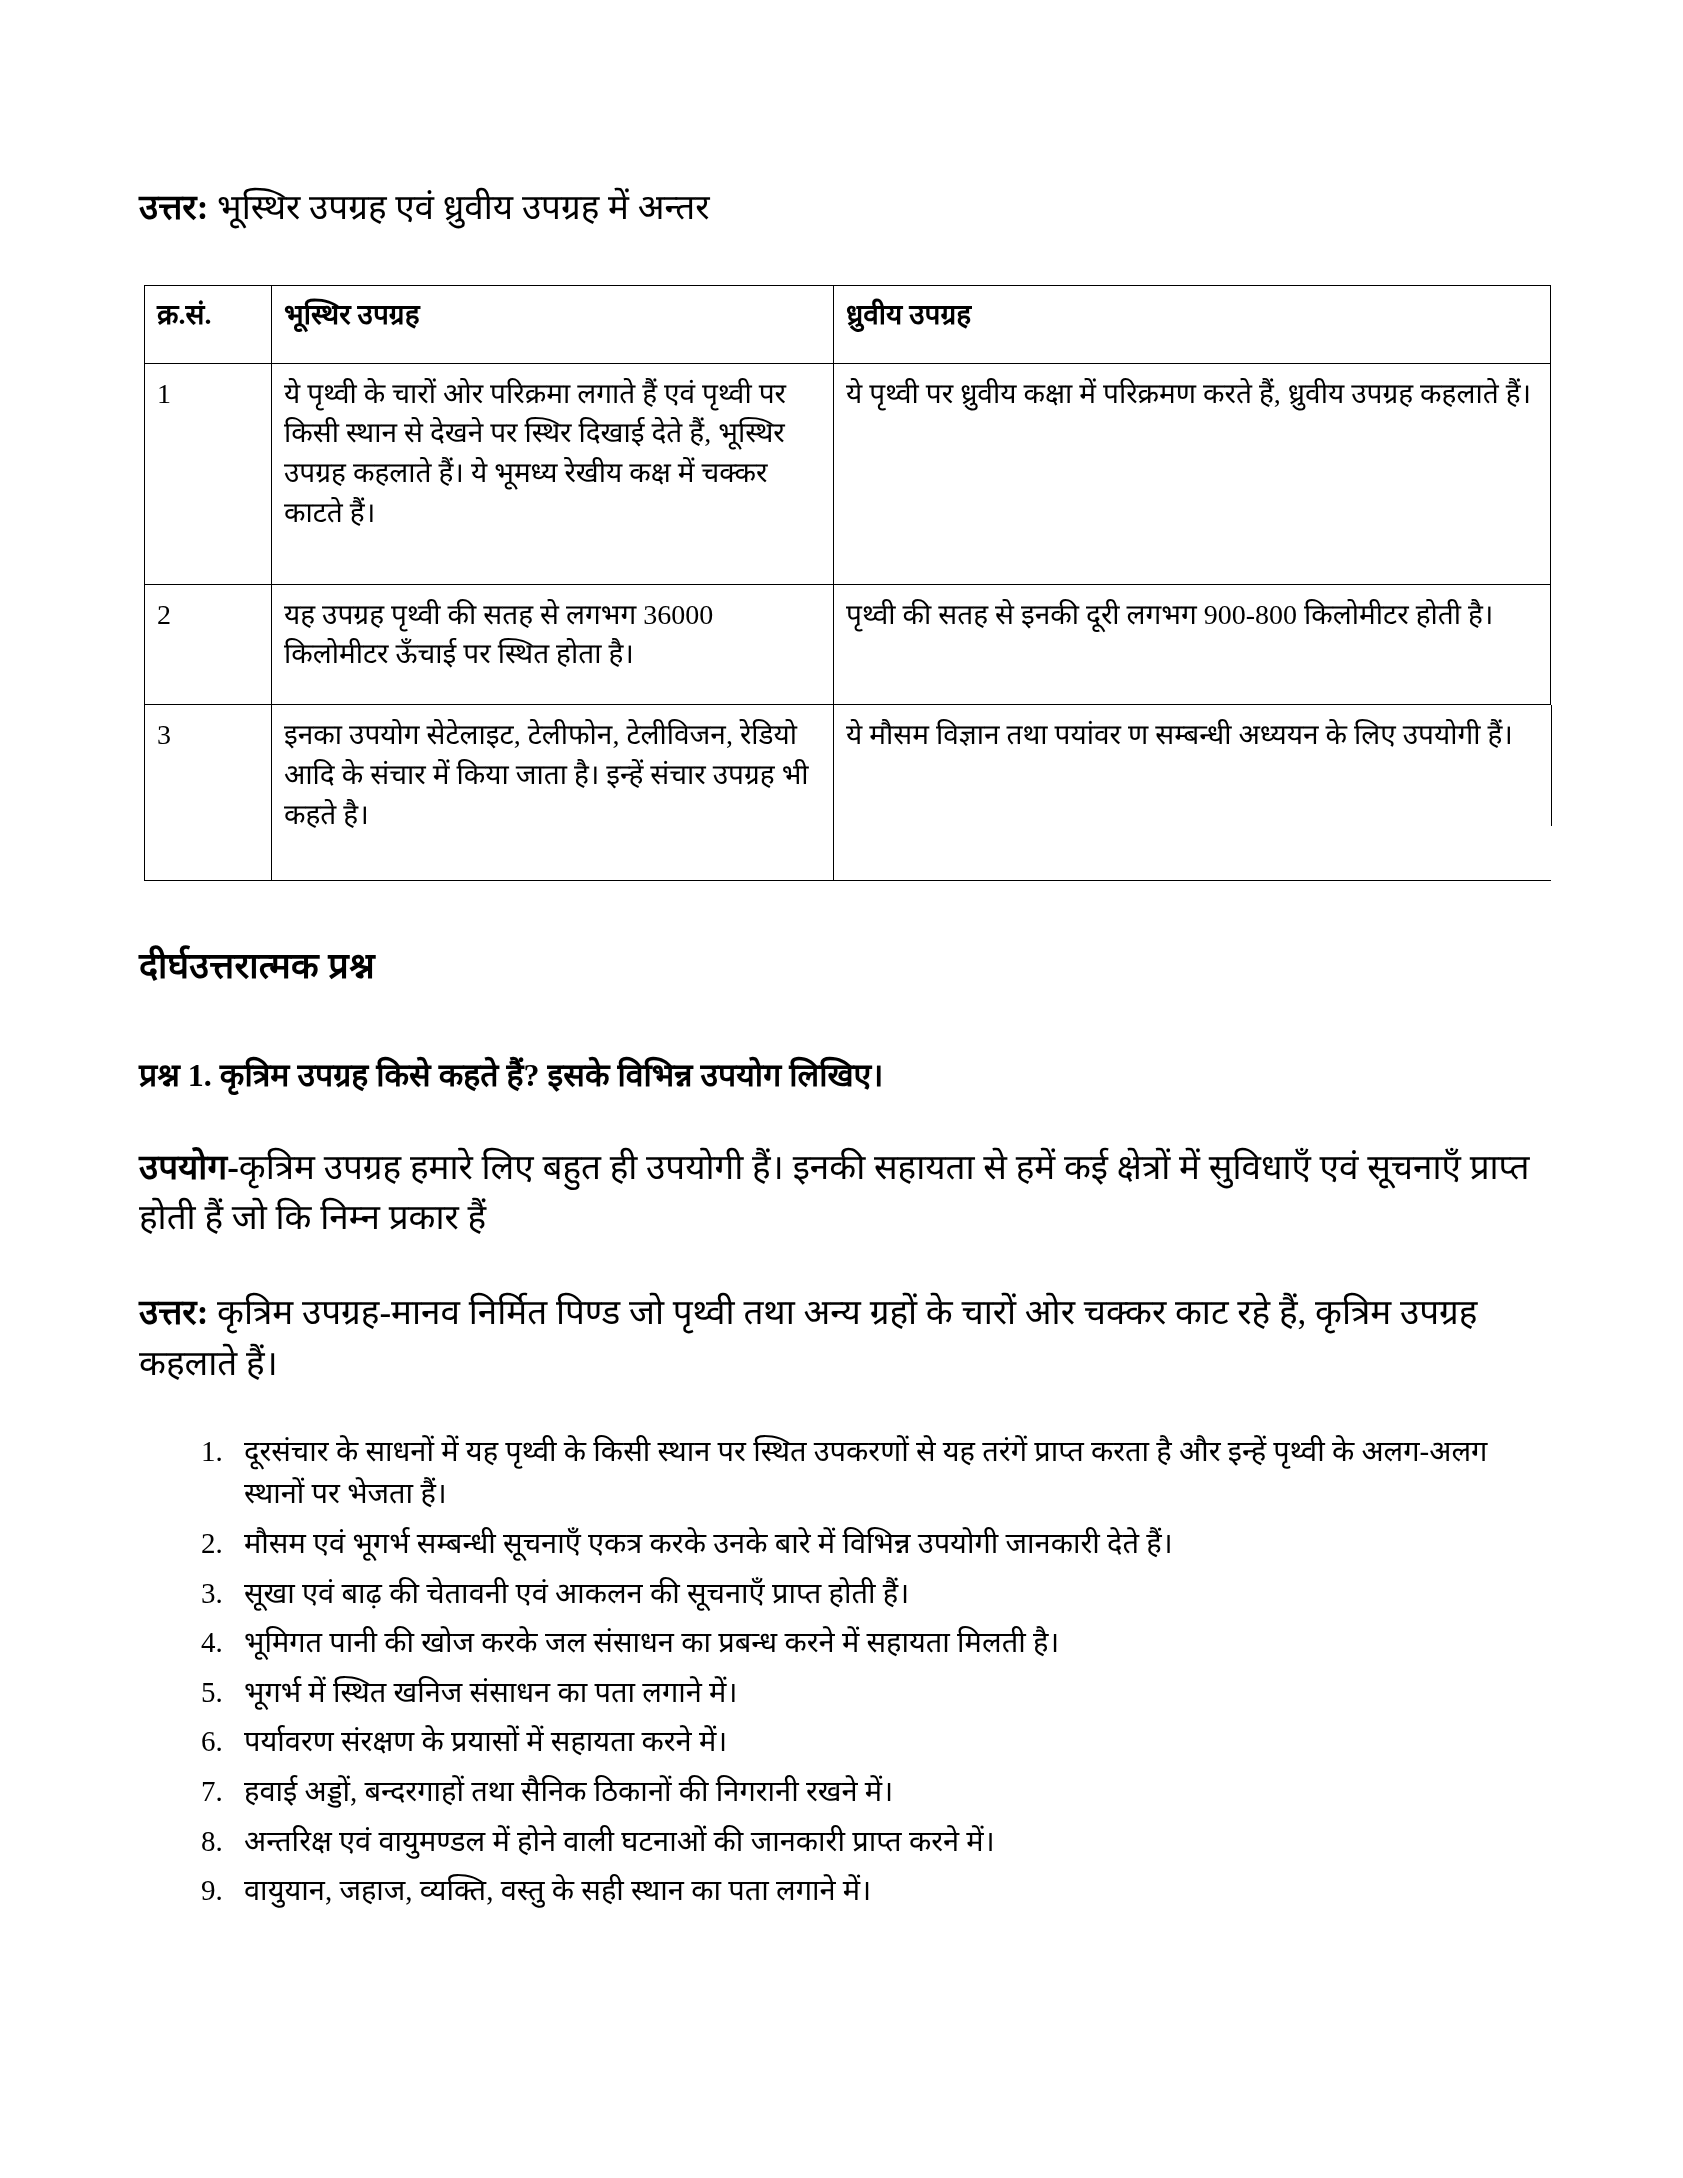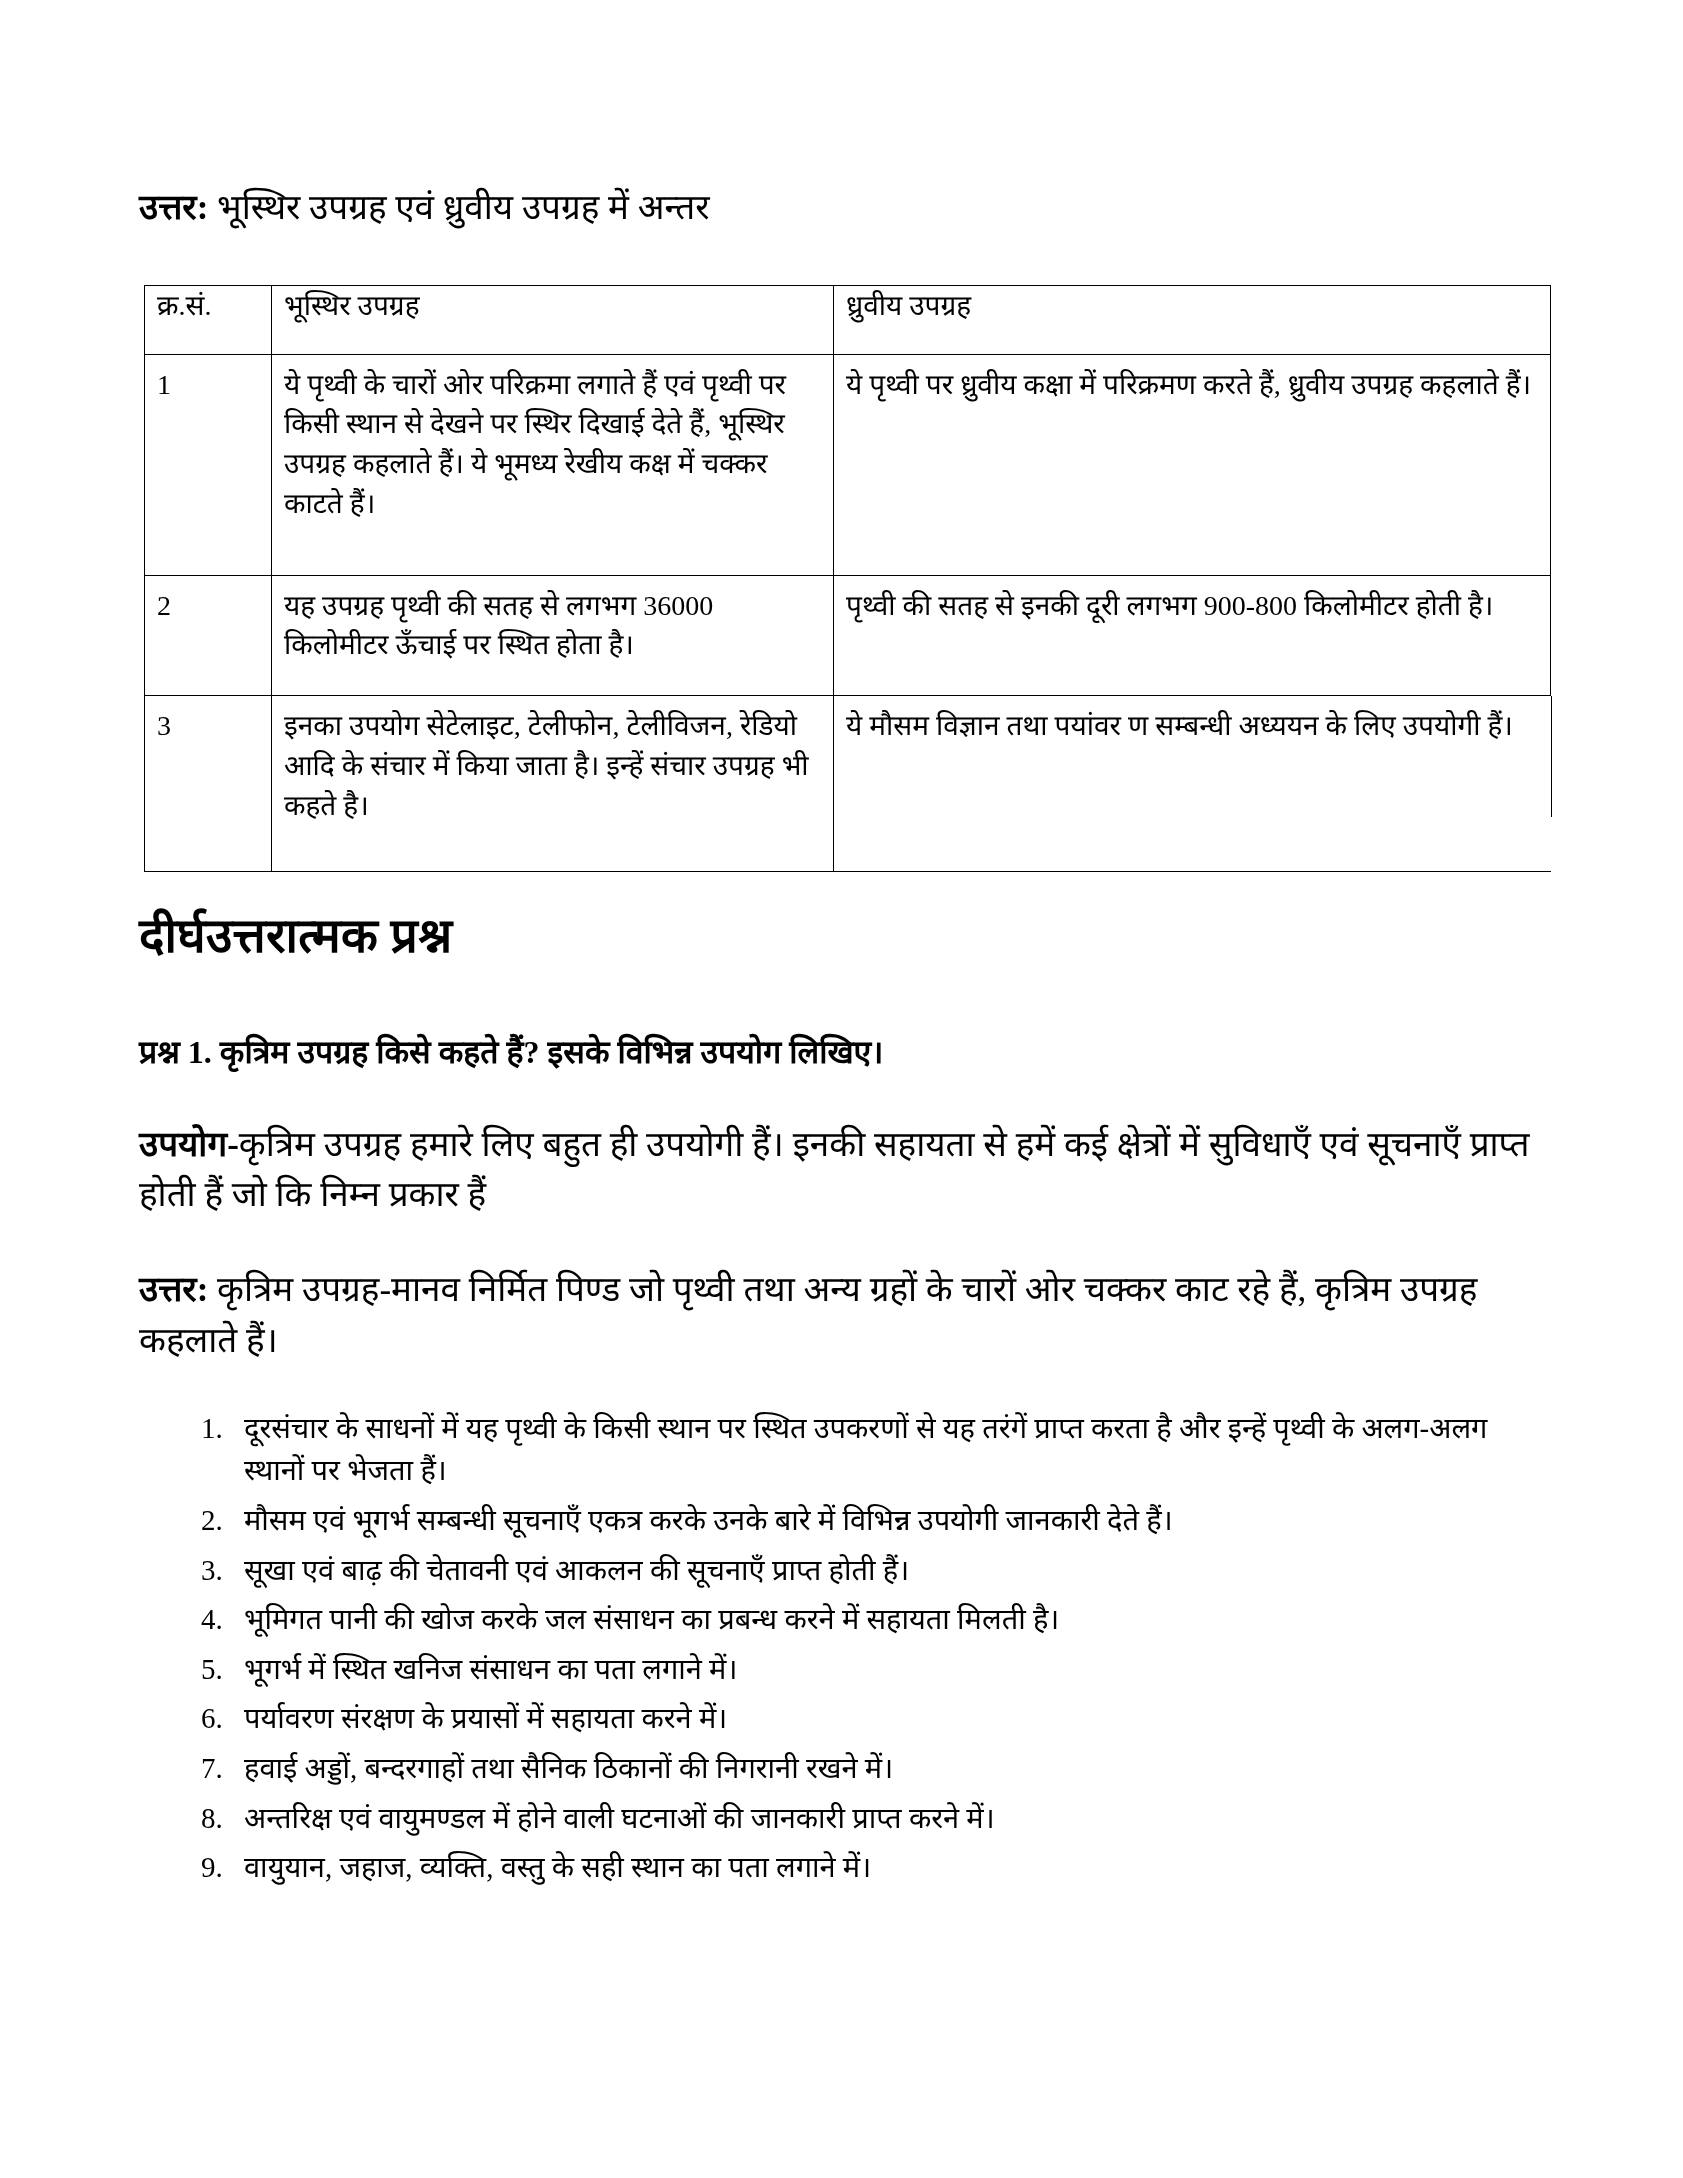--- a/index.html
+++ b/index.html
@@ -51,23 +51,23 @@
     table-layout: fixed;
   }
   .diff-table td {
     border: 1.5px solid #000000;
     vertical-align: top;
     padding: 10px 12px 14px 12px;
     font-size: 28px;
     line-height: 1.42;
   }
   .diff-table thead td {
-    font-weight: normal;
+    font-weight: bold;
     padding-bottom: 28px;
-    padding-top: 0;
+    padding-top: 9px;
   }
   .col-sn { width: 127px; }
   .col-geo { width: 562px; }
   .col-polar { width: 717px; }
 
   .row-1 .cell-geo { height: 149px; }
   .diff-table tbody tr td { padding-bottom: 30px; }
   .diff-table tbody tr.row-1 td { padding-bottom: 51px; }
   .diff-table tbody tr.row-3 td { padding-bottom: 46px; }
 
@@ -80,23 +80,23 @@
     content: "";
     position: absolute;
     top: 0;
     right: -1.5px;
     width: 1.5px;
     height: 121px;
     background: #000000;
   }
 
   .section-title {
-    font-size: 48px;
+    font-size: 36px;
     font-weight: bold;
-    margin: 29px 0 0 0;
+    margin: 59px 0 0 0;
     letter-spacing: 0.3px;
   }
 
   .q2-heading {
     font-size: 32px;
     font-weight: bold;
     line-height: 1.45;
     margin: 63px 0 0 0;
     max-width: 1416px;
   }

